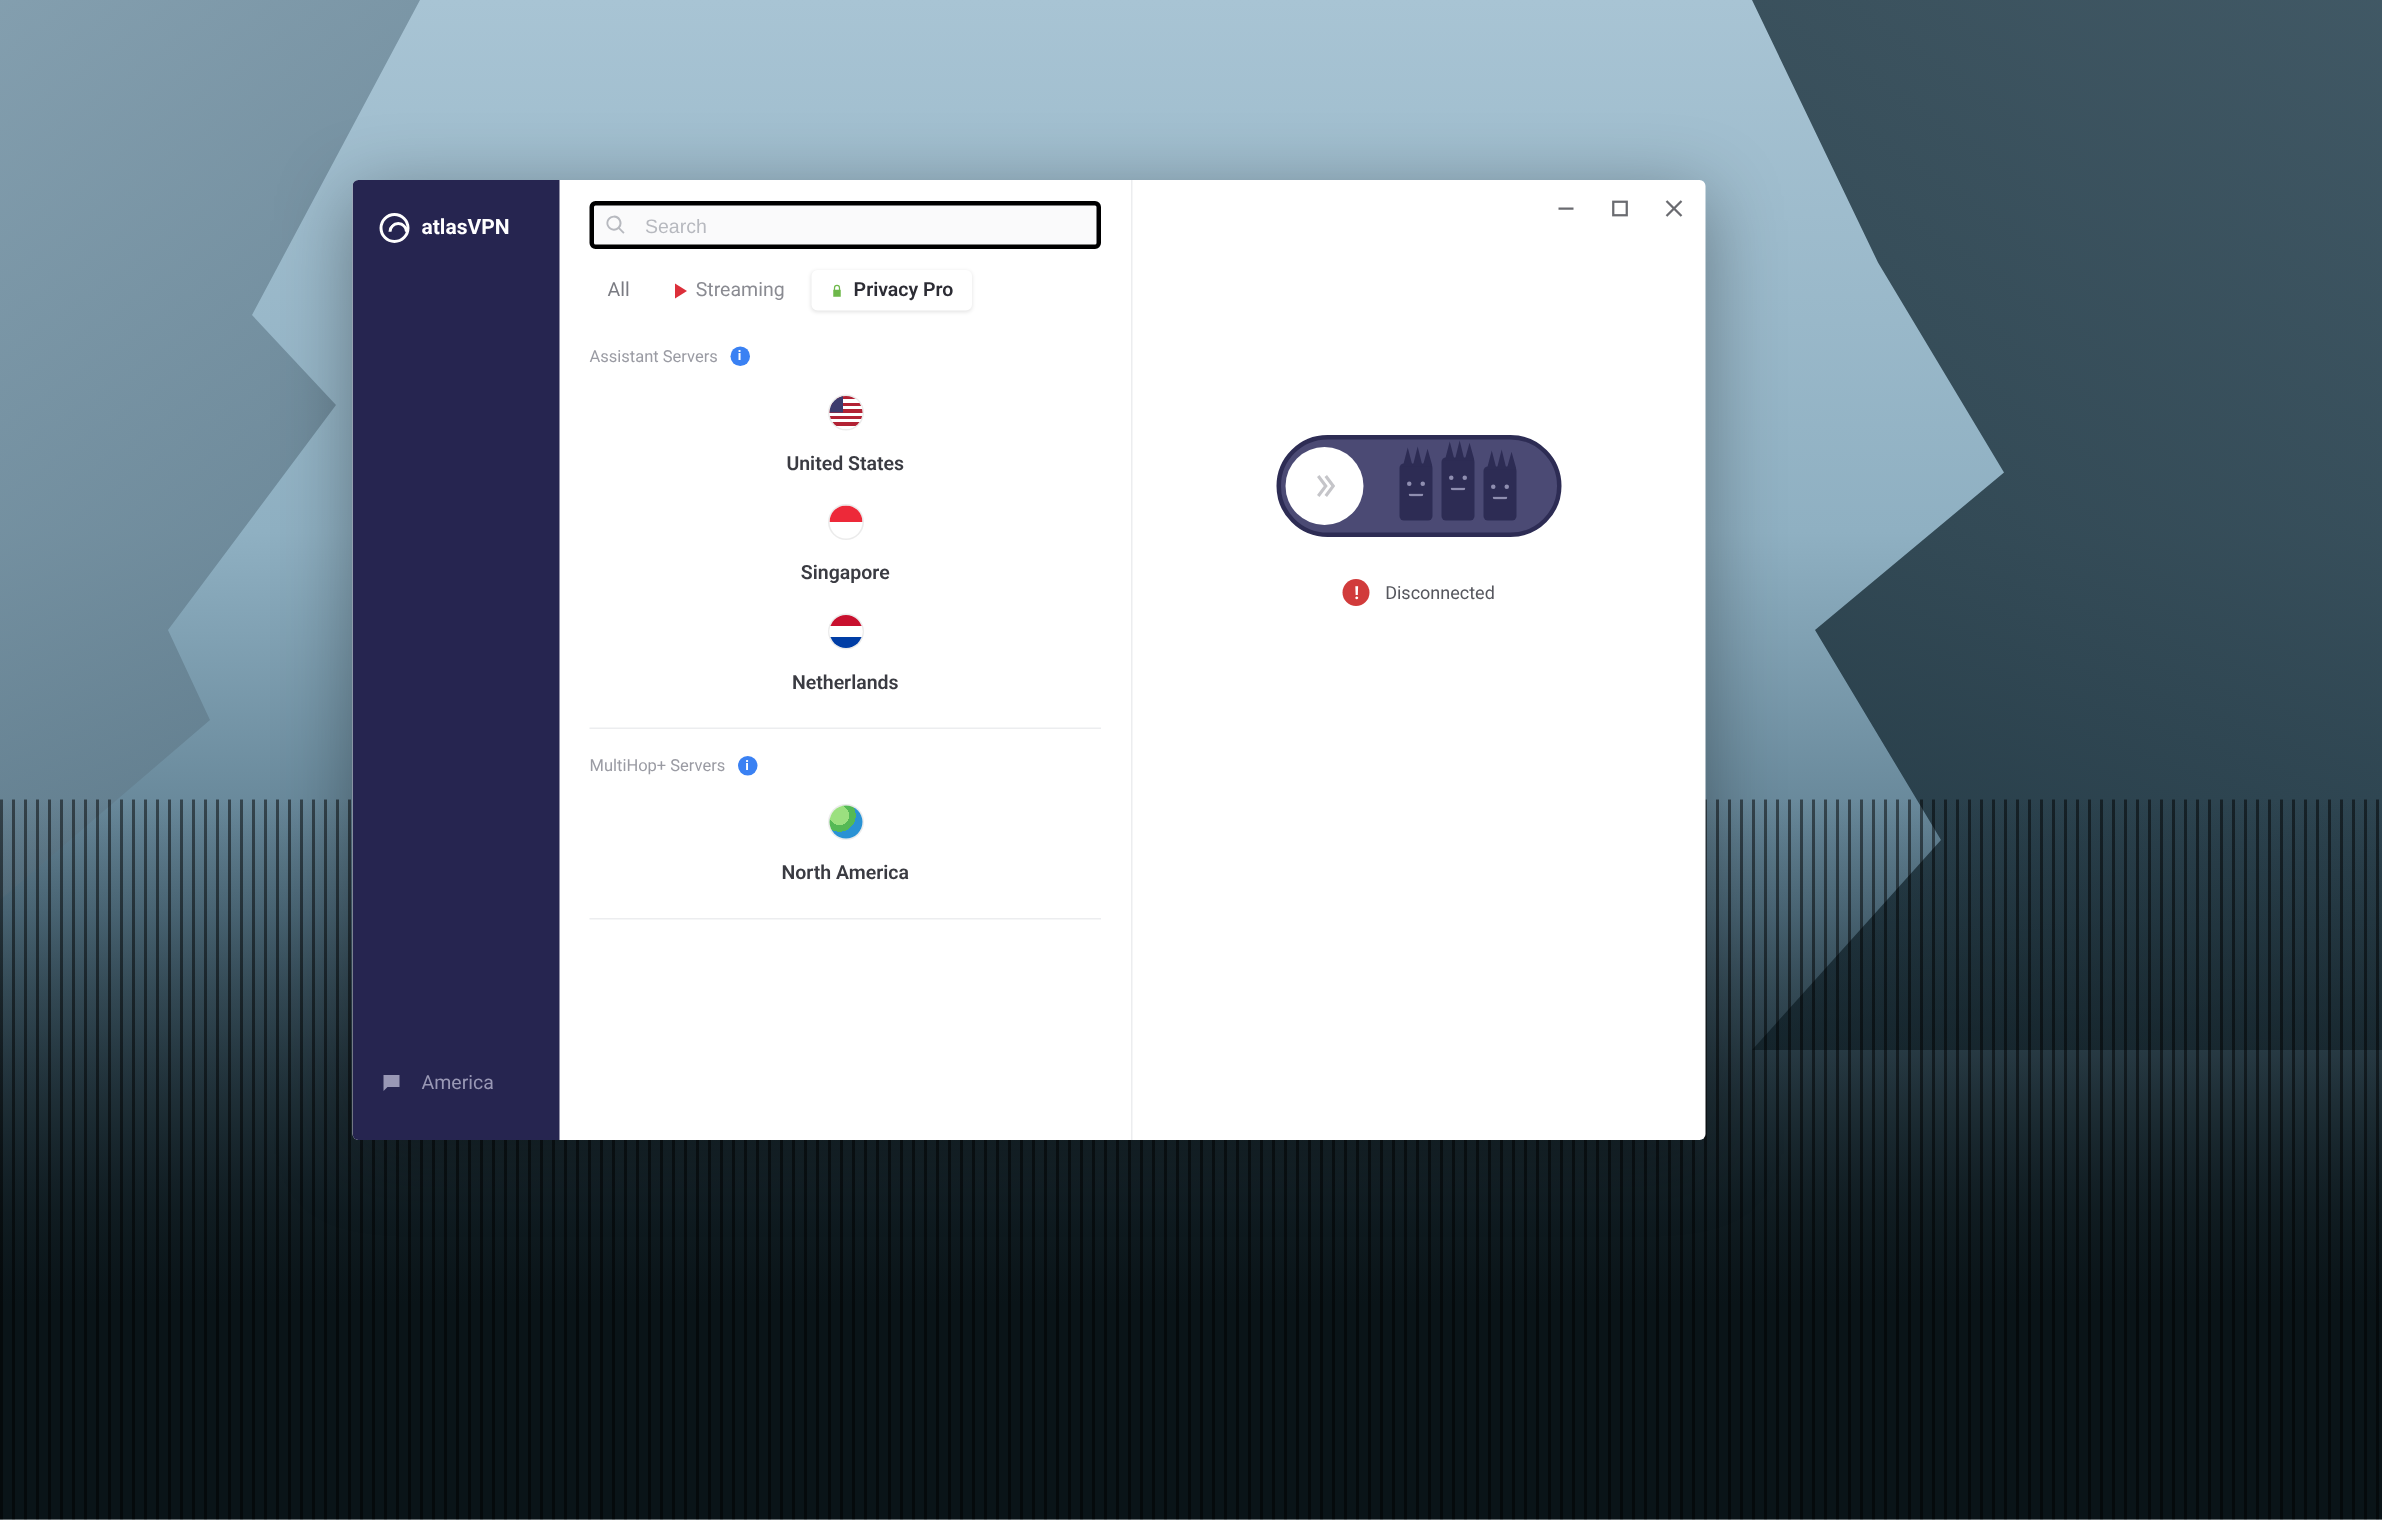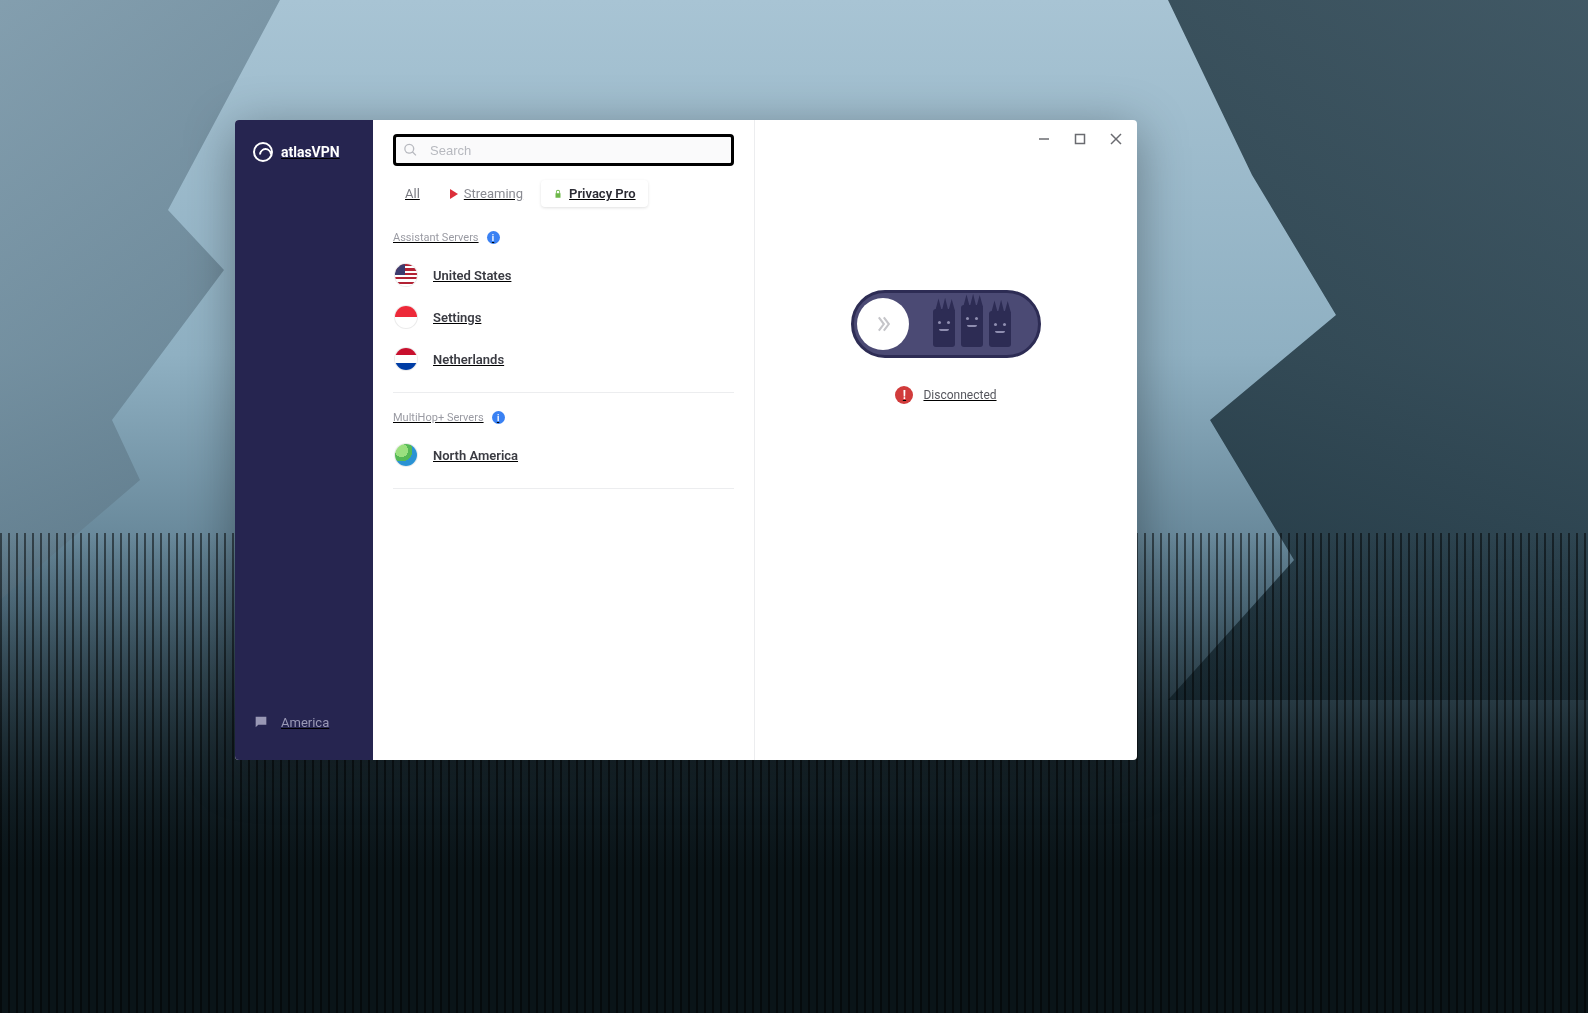--- a/index.html
+++ b/index.html
@@ -41,21 +41,20 @@
     position: absolute;
     top: 120px;
     left: 235px;
     width: 902px;
     height: 640px;
     background: #ffffff;
     border-radius: 4px;
     box-shadow: 0 10px 50px rgba(0,0,0,0.35);
     display: flex;
     overflow: hidden;
-    text-decoration: underline;
   }
 
   
   .sidebar {
     width: 138px;
     background: #262550;
     display: flex;
     flex-direction: column;
     padding: 22px 0;
   }
@@ -158,20 +157,21 @@
     background:#3a81f3; color:#fff;
     font-size:9px; font-weight:700;
     display:flex; align-items:center; justify-content:center;
     cursor:pointer;
   }
 
   .server-item {
     display:flex; align-items:center; gap:16px;
     padding: 10px 2px;
     cursor:pointer;
+    flex-direction:column;
   }
   .flag {
     width:22px; height:22px; border-radius:50%;
     box-shadow: 0 0 0 1px rgba(0,0,0,0.08);
     flex-shrink:0;
     overflow:hidden;
   }
   .server-label { font-size:13px; font-weight:600; color:#3a3b42; }
 
   .divider { height:1px; background:#ecedef; margin:12px 0 8px; }
@@ -307,21 +307,21 @@
     <div class="section-header">
       <span>Assistant Servers</span>
       <span class="info-badge">i</span>
     </div>
     <div class="server-item">
       <span class="flag flag-us"></span>
       <span class="server-label">United States</span>
     </div>
     <div class="server-item">
       <span class="flag flag-sg"></span>
-      <span class="server-label">Settings</span>
+      <span class="server-label">Singapore</span>
     </div>
     <div class="server-item">
       <span class="flag flag-nl"></span>
       <span class="server-label">Netherlands</span>
     </div>
 
     <div class="divider"></div>
 
     <div class="section-header">
       <span>MultiHop+ Servers</span>

